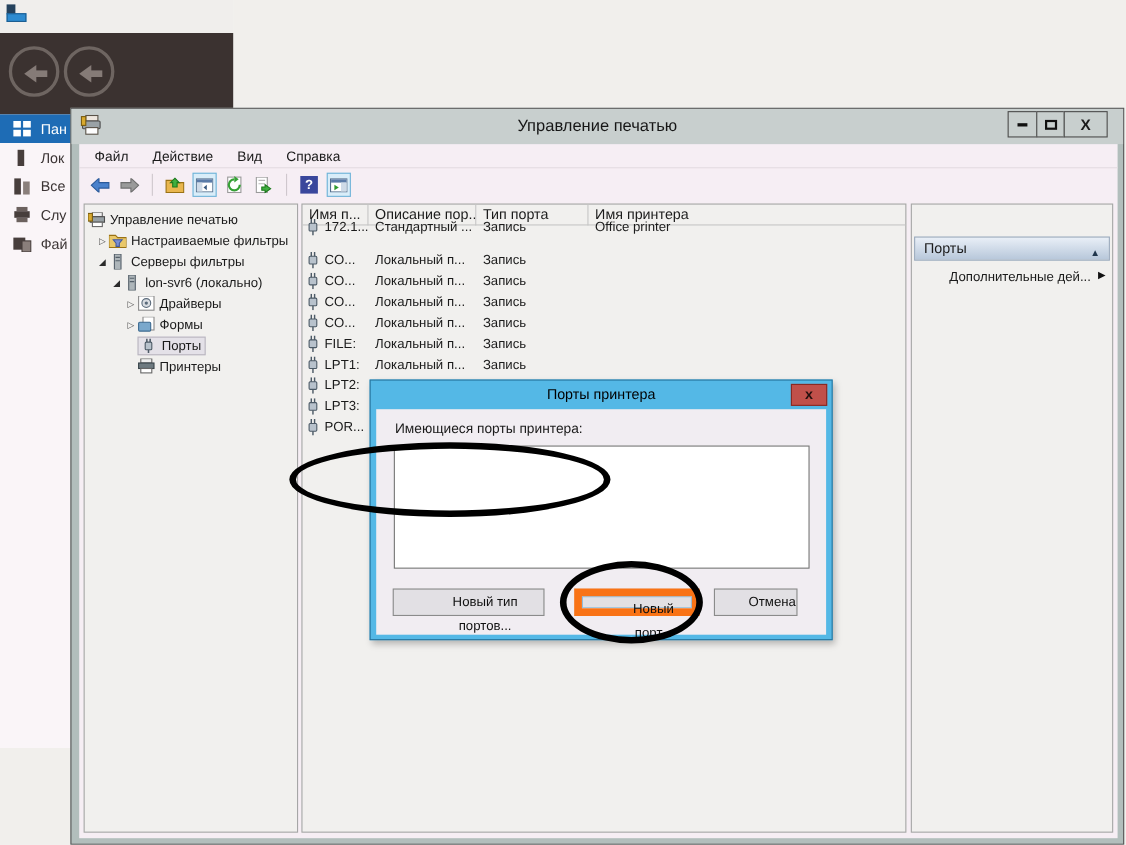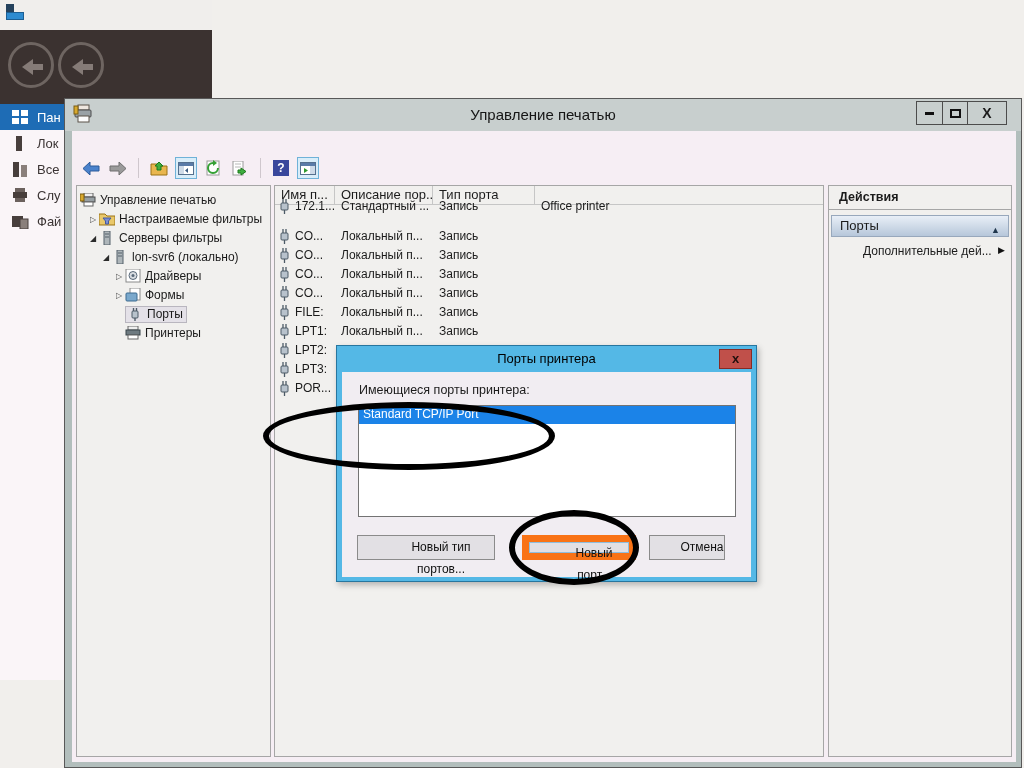--- a/index.html
+++ b/index.html
@@ -167,20 +167,26 @@
       </div>
     <div id="btn-max" class="caption-btn">
         <span class="glyph-max"></span>
       </div>
     <div id="btn-close" class="caption-btn">
         <span>X</span>
       </div>
   </div>
 
   <div id="pm-client" class="abs">
+    <div id="pm-menubar" class="abs">
+      <span class="menu-item">Файл</span>
+      <span class="menu-item">Действие</span>
+      <span class="menu-item">Вид</span>
+      <span class="menu-item">Справка</span>
+    </div>
 
     <div id="pm-toolbar" class="abs">
       <div class="tb-ico">
         <svg width="18" height="13" viewBox="0 0 18 13">
             <path d="M8 0 L1 6.5 L8 13 L8 9 L17 9 L17 4 L8 4 Z" fill="#4a82cc" stroke="#2b5a9a"></path>
           </svg>
       </div>
       <div class="tb-ico">
         <svg width="18" height="13" viewBox="0 0 18 13">
             <path d="M10 0 L17 6.5 L10 13 L10 9 L1 9 L1 4 L10 4 Z" fill="#9a9a9a" stroke="#6e6e6e"></path>
@@ -304,20 +310,21 @@
             </svg>
           <span>Принтеры</span>
         </div>
       </div>
 
       <div id="list-pane" class="pane">
         <div id="list-header">
           <div class="hcell c1">Имя п...</div>
           <div class="hcell c2">Описание пор...</div>
           <div class="hcell c3">Тип порта</div>
+          <div class="hcell c4">Имя принтера</div>
         </div>
 
         <div class="lrow" style="top:11px;">
           <svg class="row-plug" viewBox="0 0 11 15">
               <rect x="2" y="4" width="7" height="7" rx="1" fill="#b8c2cc" stroke="#4c5a66"></rect>
               <line x1="4" y1="0" x2="4" y2="4" stroke="#4c5a66" stroke-width="1.3"></line>
               <line x1="7" y1="0" x2="7" y2="4" stroke="#4c5a66" stroke-width="1.3"></line>
               <line x1="5.5" y1="11" x2="5.5" y2="15" stroke="#4c5a66" stroke-width="1.3"></line>
             </svg>
           <span class="lcell name c1">172.1...</span>
@@ -414,42 +421,40 @@
               <rect x="2" y="4" width="7" height="7" rx="1" fill="#b8c2cc" stroke="#4c5a66"></rect>
               <line x1="4" y1="0" x2="4" y2="4" stroke="#4c5a66" stroke-width="1.3"></line>
               <line x1="7" y1="0" x2="7" y2="4" stroke="#4c5a66" stroke-width="1.3"></line>
               <line x1="5.5" y1="11" x2="5.5" y2="15" stroke="#4c5a66" stroke-width="1.3"></line>
             </svg>
           <span class="lcell name c1">POR...</span>
         </div>
       </div>
 
       <div id="action-pane" class="pane">
-        <div id="actions-header">Действия</div>
         <div id="ports-bar">
           <span>Порты</span>
           <span class="up">▲</span>
         </div>
         <div id="more-actions">
           <span class="txt">Дополнительные дей...</span>
           <span class="arr">▶</span>
         </div>
       </div>
 
     </div>
   </div>
 </div>
 
 <div id="dialog" class="abs">
   <div id="dlg-title" class="abs">Порты принтера</div>
   <div id="dlg-close" class="abs"><span>x</span></div>
   <div id="dlg-body" class="abs">
     <div id="dlg-label" class="abs">Имеющиеся порты принтера:</div>
     <div id="dlg-listbox" class="abs">
-      <div class="port-item sel">Standard TCP/IP Port</div>
     </div>
     <div id="btn-newtype" class="dlg-btn">Новый тип портов...</div>
     <div id="btn-newport" class="dlg-btn">Новый порт...</div>
     <div id="btn-cancel" class="dlg-btn">Отмена</div>
   </div>
 </div>
 
 <div id="annot-port" class="abs annot"></div>
 <div id="annot-btn" class="abs annot"></div>
 

